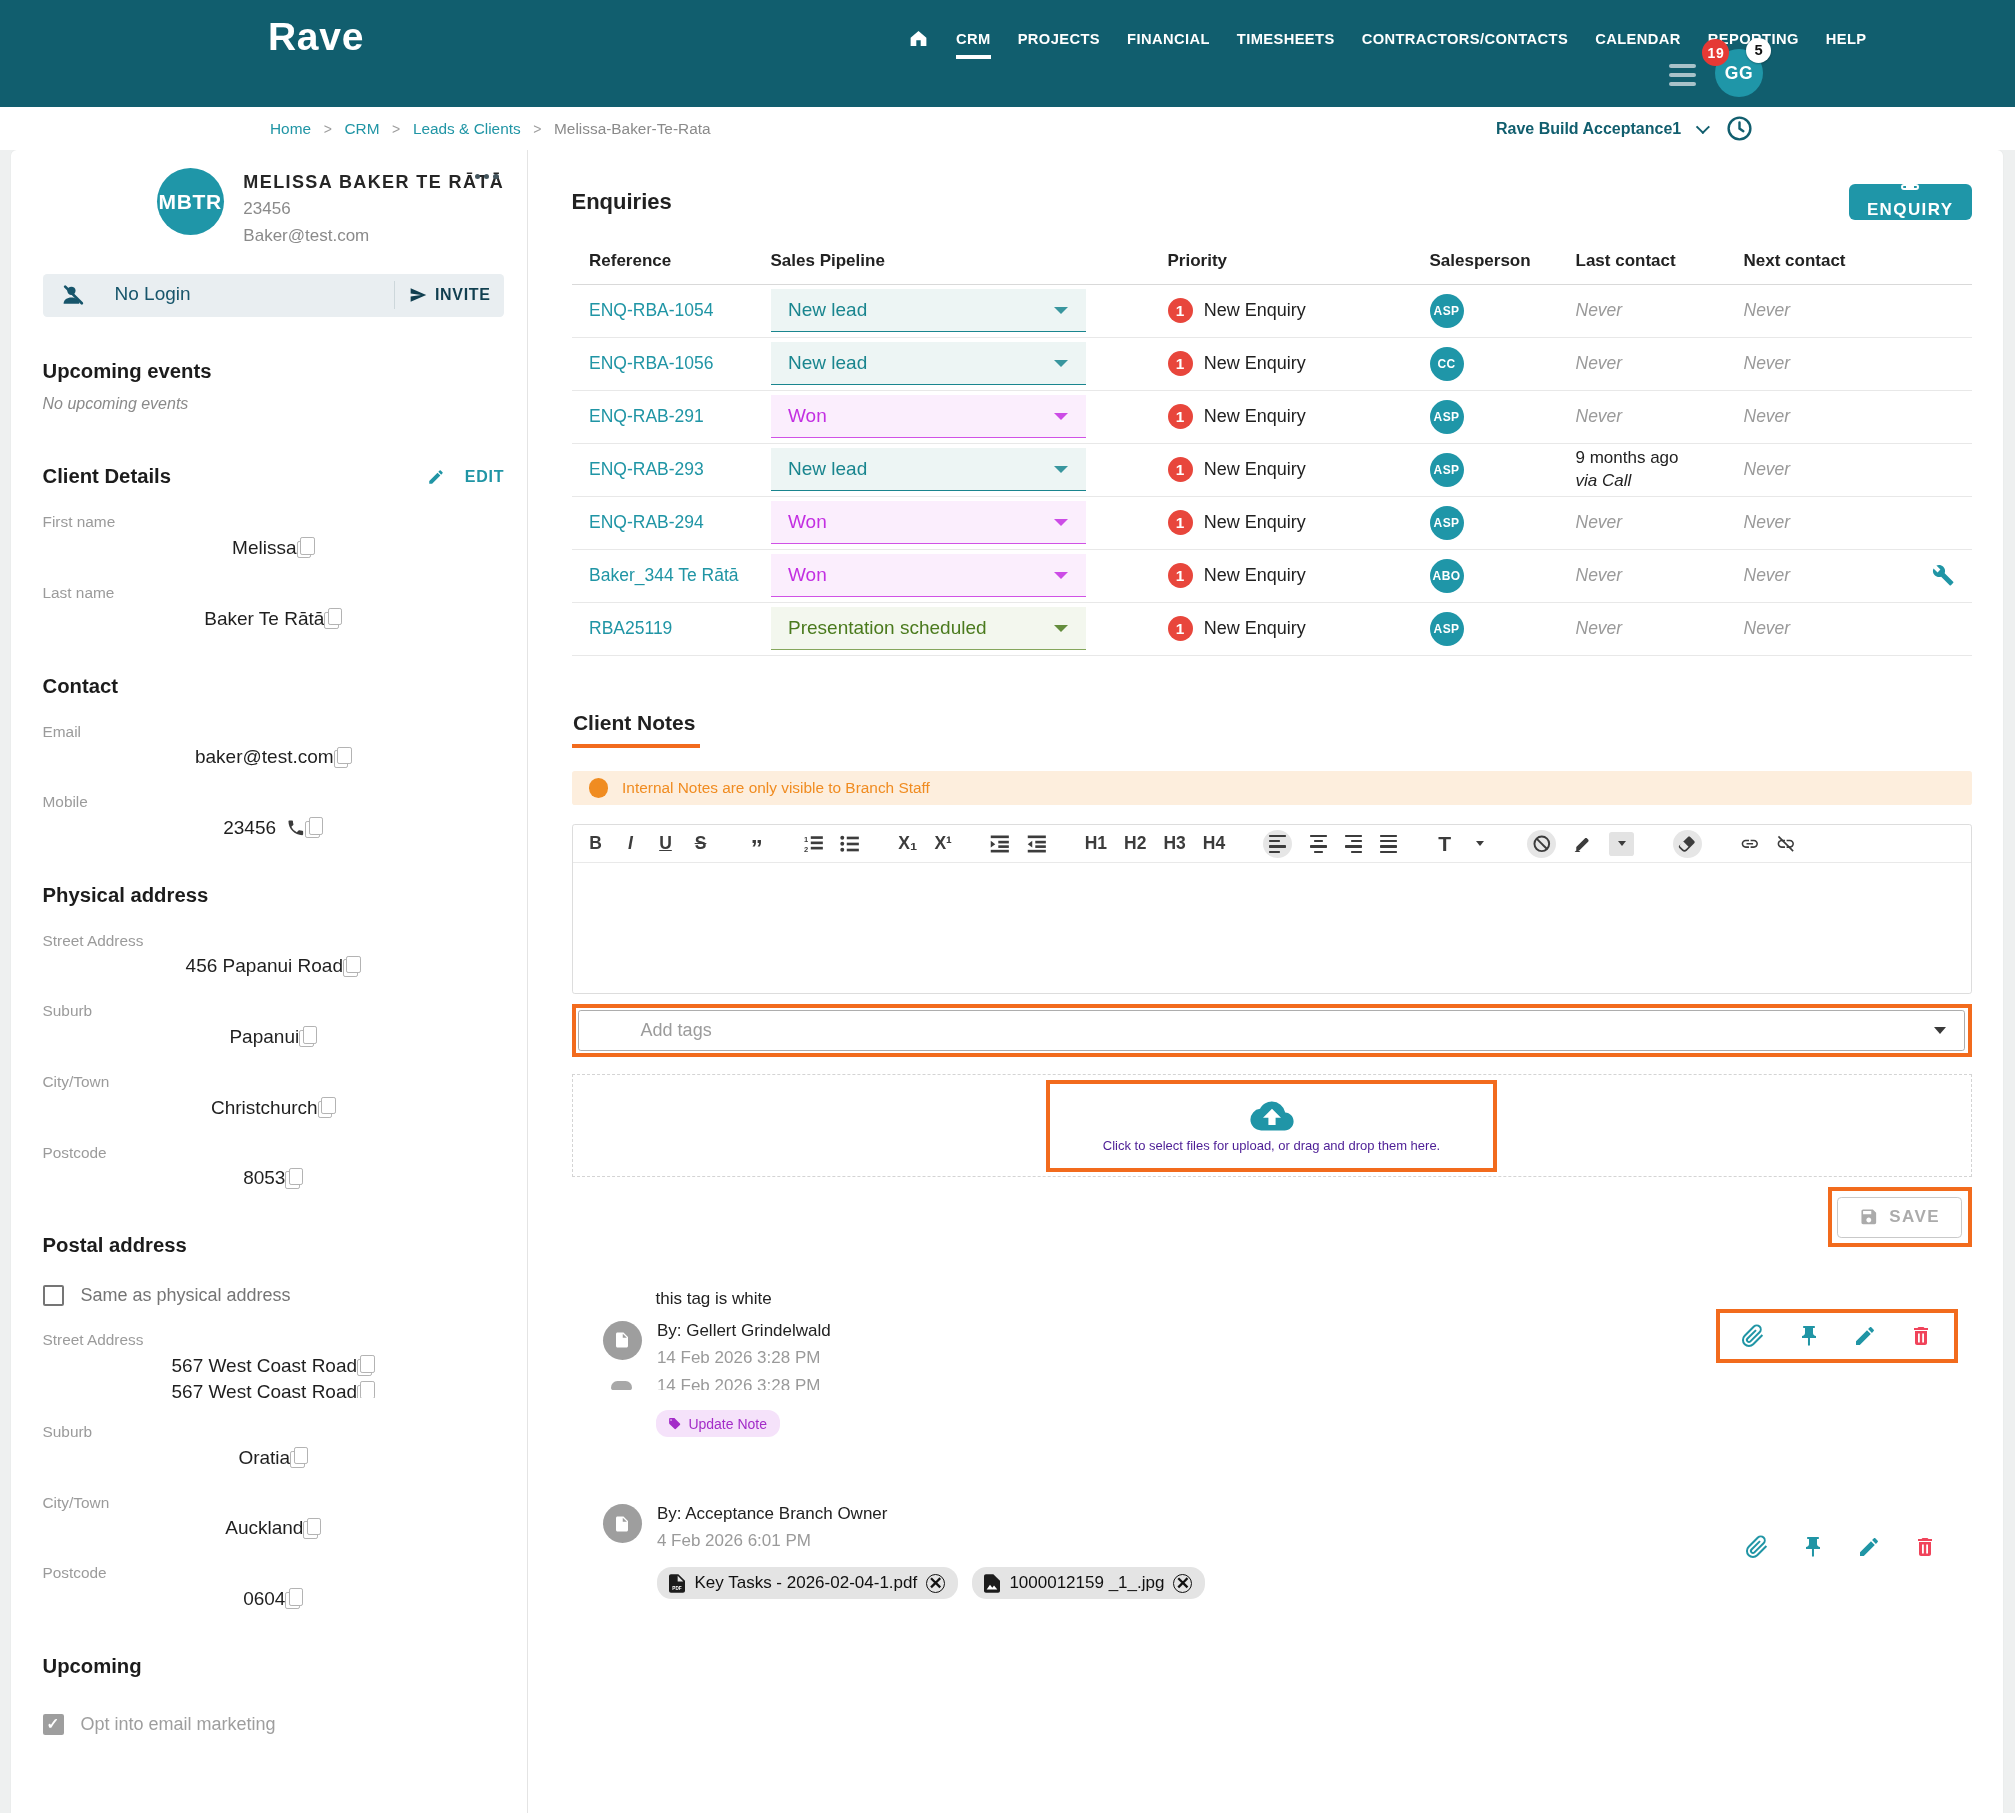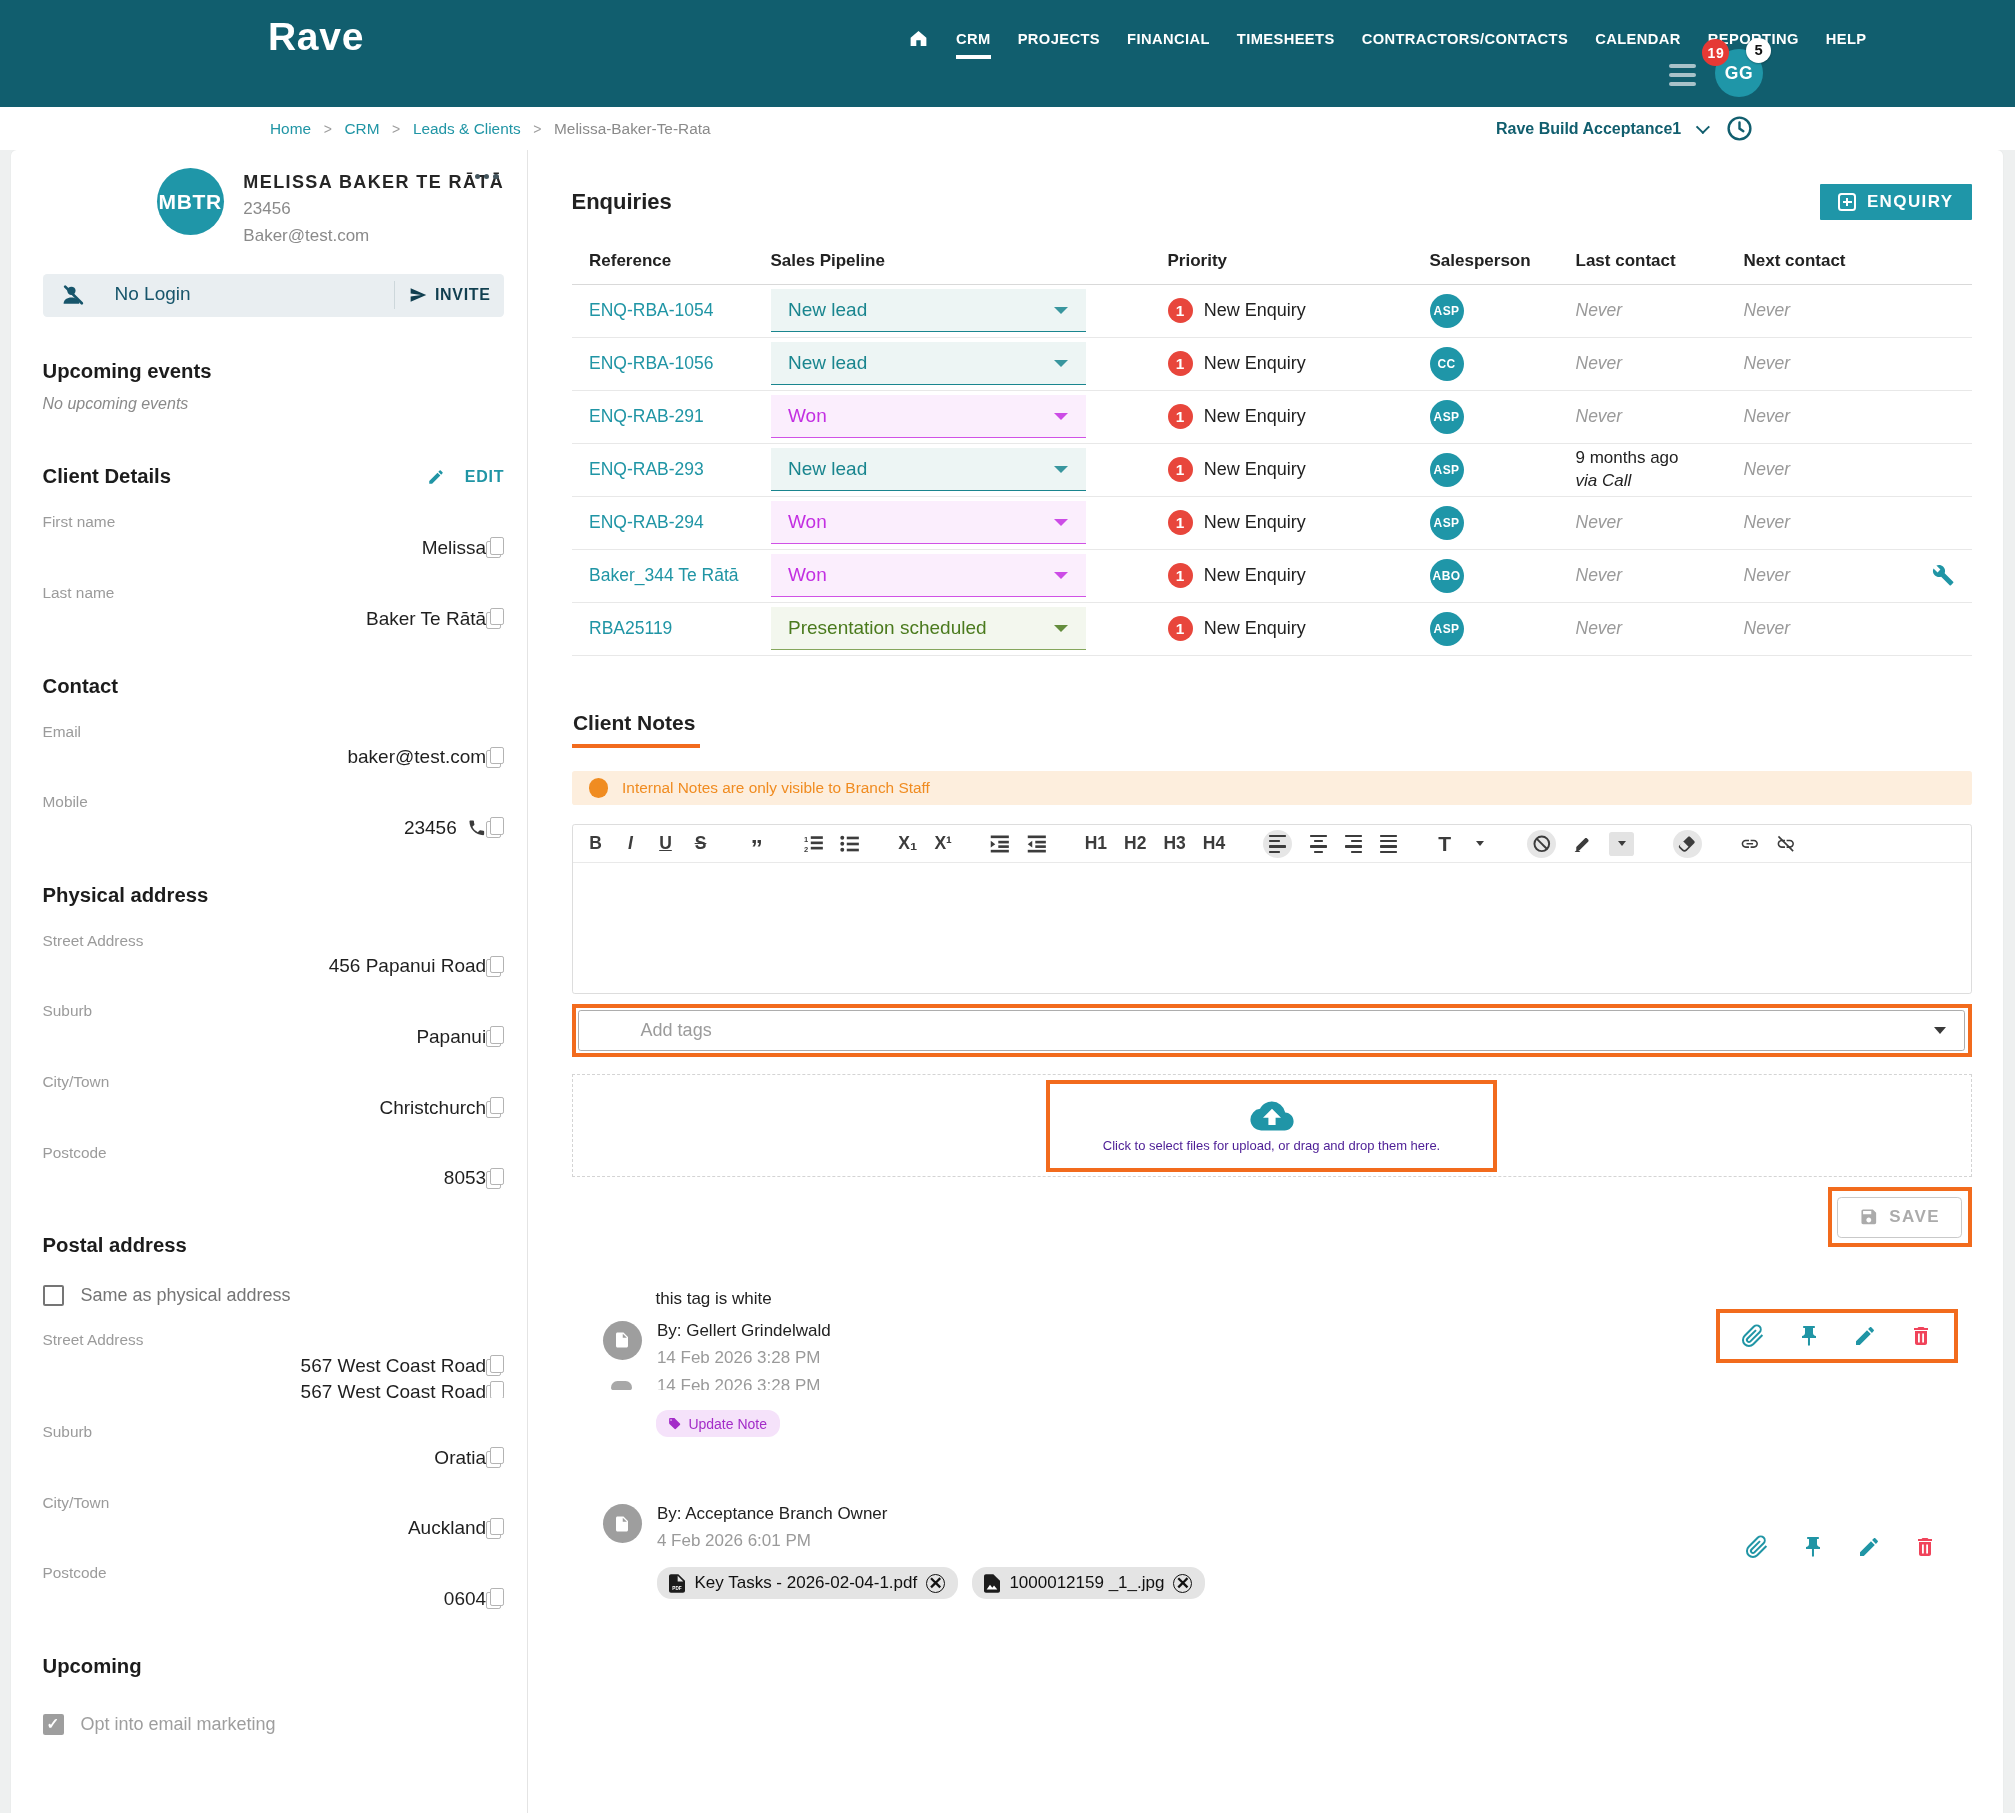--- a/index.html
+++ b/index.html
@@ -58,42 +58,42 @@
     color:#113f50; font-size:16px; font-weight:bold; letter-spacing:0.7px; cursor:pointer; }
   .invite svg { width:18px; height:18px; }
   .h2 { font-size:20.3px; font-weight:bold; color:#1c1c1c; }
   .up-title { margin-top:43px; }
   .up-empty { margin-top:12.6px; font-size:16px; font-style:italic; color:#8a8a8a; }
   .sec-head { margin-top:52px; display:flex; align-items:center; justify-content:space-between; }
   .editbtn { display:flex; align-items:center; gap:20px; color:#2095a5; font-size:16px; font-weight:bold; letter-spacing:0.7px; cursor:pointer; }
   .editbtn svg { width:18px; height:18px; }
   .field { margin-top:25px; }
   .flabel { font-size:15.4px; color:#9b9b9b; }
-  .fval { display:flex; align-items:center; justify-content:flex-end; margin-top:5.6px; }
+  .fval { display:flex; align-items:center; justify-content:center; margin-top:5.6px; }
   .fval span { font-size:19px; color:#1f1f1f; display:flex; align-items:center; gap:9.8px; }
   .fval .phone svg { width:19.6px; height:19.6px; }
   .copy { width:18px; height:21px; position:relative; cursor:pointer; flex-shrink:0; }
   .copy::before { content:""; position:absolute; left:0; bottom:0; width:12.6px; height:15.4px; border:1.4px solid #b3b3b3; border-radius:2.1px; }
   .copy::after { content:""; position:absolute; right:0; top:0; width:12.6px; height:15.4px; border:1.4px solid #b3b3b3; border-radius:2.1px; background:#fff; }
   .subsec { margin-top:45px; }
   .dupline { height:17px; overflow:hidden; margin-top:4.2px; }
   .dupline .fval { margin-top:0; }
   .chkrow { display:flex; align-items:center; gap:17px; margin-top:28px; }
   .chkbox { width:21px; height:21px; border:2.1px solid #757575; border-radius:2.1px; flex-shrink:0; }
   .chkbox.checked { background:#9e9e9e; border-color:#9e9e9e; color:#fff; display:flex; align-items:center; justify-content:center; font-size:15.4px; font-weight:bold; }
   .chklabel { font-size:18px; color:#757575; }
   .blobdup { width:21px; height:9px; background:#a8a8a8; border-radius:10.5px 10.5px 4.2px 4.2px; }
 
   
   .main { flex:1; padding:0 41px 0 44px; position:relative; }
   .enq-head { margin-top:34px; display:flex; align-items:center; justify-content:space-between; }
   .enq-title { font-size:22px; font-weight:bold; }
-  .enq-btn { background:#1f96a8; color:#fff; border:none; border-radius:1px; height:36px; padding:0 18px;
+  .enq-btn { background:#1f96a8; color:#fff; border:none; border-radius:6px; height:36px; padding:0 18px;
     font-size:17px; font-weight:bold; letter-spacing:1.4px; display:flex; align-items:center; gap:10.5px; cursor:pointer;
-    font-family:inherit; }
+    font-family:inherit;flex-direction:column; }
   .plus-sq { width:18px; height:18px; border:2.1px solid #fff; border-radius:3.5px; position:relative; }
   .plus-sq::before, .plus-sq::after { content:""; position:absolute; background:#fff; }
   .plus-sq::before { left:50%; top:2.8px; bottom:2.8px; width:2.1px; margin-left:-1.1px; }
   .plus-sq::after { top:50%; left:2.8px; right:2.8px; height:2.1px; margin-top:-1.1px; }
   .egrid { display:grid; grid-template-columns:199px 397px 262px 146px 168px 188px 1fr; align-items:center; }
   .ehead { margin-top:31px; padding-bottom:12.6px; border-bottom:0.7px solid #d9d9d9; font-size:17px; font-weight:bold; color:#222; }
   .ehead div:first-child { padding-left:17.5px; }
   .erow { min-height:53px; border-bottom:0.7px solid #e8e8e8; font-size:18px; }
   .ref { color:#2095a5; font-size:17.5px; padding-left:17.5px; cursor:pointer; }
   .pl { width:315px; height:43px; display:flex; align-items:center; justify-content:space-between; padding:0 17.5px;

